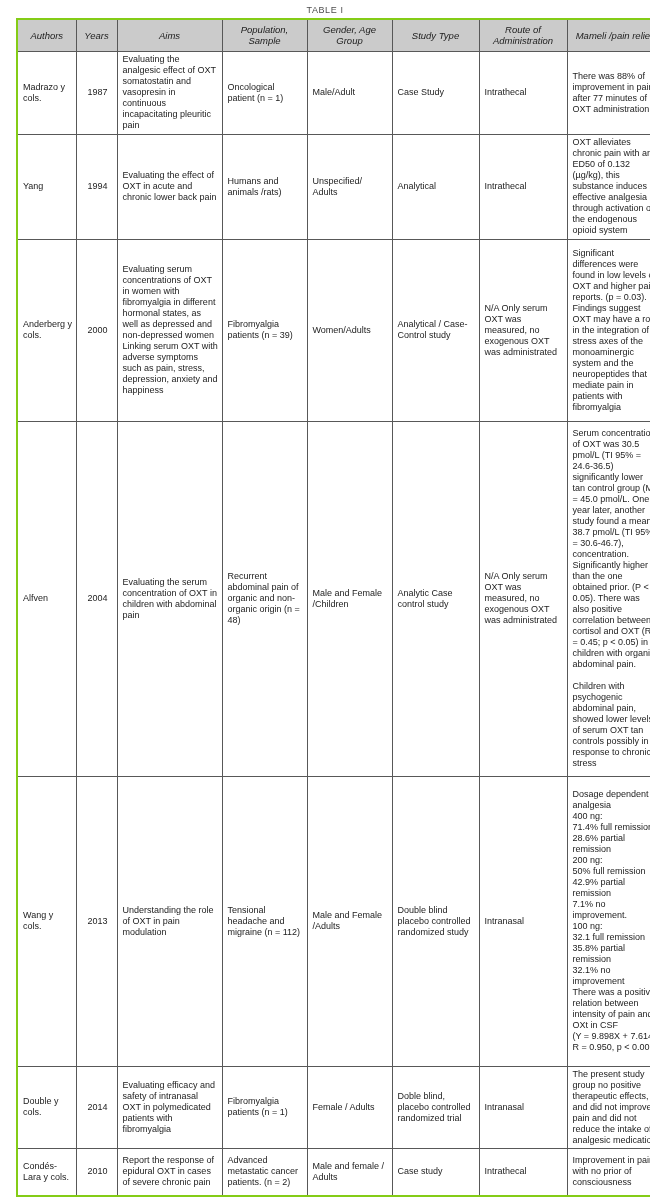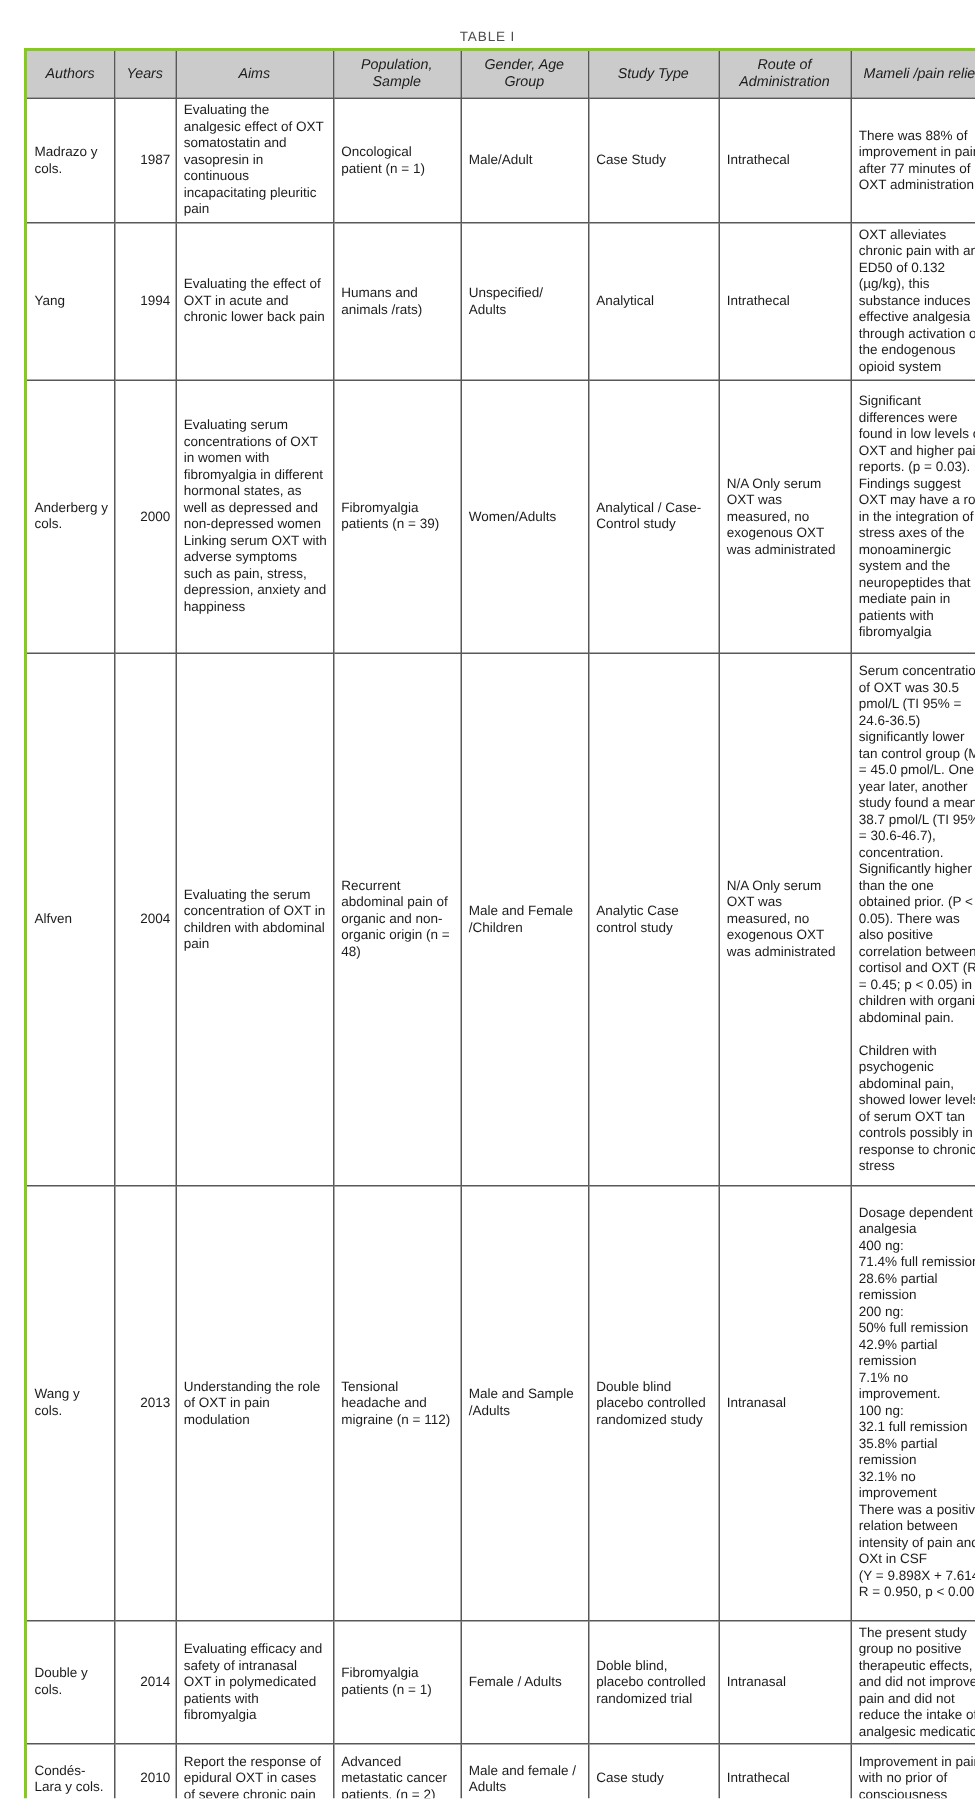--- a/index.html
+++ b/index.html
@@ -12,21 +12,21 @@
     width: 650px;
     height: 1199px;
     background: #ffffff;
     overflow: hidden;
   }
   .table-title {
     text-align: center;
     font-size: 9px;
     letter-spacing: 0.6px;
     color: #4d4d4d;
-    padding-top: 19px;
+    padding-top: 5px;
     height: 13px;
   }
   table.study-table {
     border-collapse: collapse;
     table-layout: fixed;
     width: 645px;
     margin-left: 16px;
     border: 2px solid #84cc16;
   }
   .study-table th, .study-table td {
@@ -45,21 +45,21 @@
     font-weight: normal;
     font-size: 9.5px;
     text-align: center;
     padding: 2px 3px;
   }
   .study-table td {
     text-align: left;
     white-space: pre-line;
   }
   .study-table td.years-cell {
-    text-align: right;
+    text-align: center;
     white-space: normal;
   }
   tr.hdr   { height: 32px; }
   tr.r0    { height: 83px; }
   tr.r1    { height: 105px; }
   tr.r2    { height: 182px; }
   tr.r3    { height: 355px; }
   tr.r4    { height: 290px; }
   tr.r5    { height: 82px; }
   tr.r6    { height: 48px; }
@@ -134,21 +134,21 @@
         <td>N/A Only serum OXT was measured, no exogenous OXT was administrated</td>
         <td>Serum concentration of OXT was 30.5 pmol/L (TI 95% = 24.6-36.5) significantly lower tan control group (M = 45.0 pmol/L. One year later, another study found a mean 38.7 pmol/L (TI 95% = 30.6-46.7), concentration. Significantly higher than the one obtained prior. (P &lt; 0.05). There was also positive correlation between cortisol and OXT (R = 0.45; p &lt; 0.05) in children with organic abdominal pain.
 
 Children with psychogenic abdominal pain, showed lower levels of serum OXT tan controls possibly in response to chronic stress</td>
       </tr>
       <tr class="r4">
         <td>Wang y cols.</td>
         <td class="years-cell">2013</td>
         <td>Understanding the role of OXT in pain modulation</td>
         <td>Tensional headache and migraine (n = 112)</td>
-        <td>Male and Sample /Adults</td>
+        <td>Male and Female /Adults</td>
         <td>Double blind placebo controlled randomized study</td>
         <td>Intranasal</td>
         <td>Dosage dependent analgesia
 400 ng:
 71.4% full remission
 28.6% partial remission
 200 ng:
 50% full remission
 42.9% partial remission
 7.1% no improvement.

